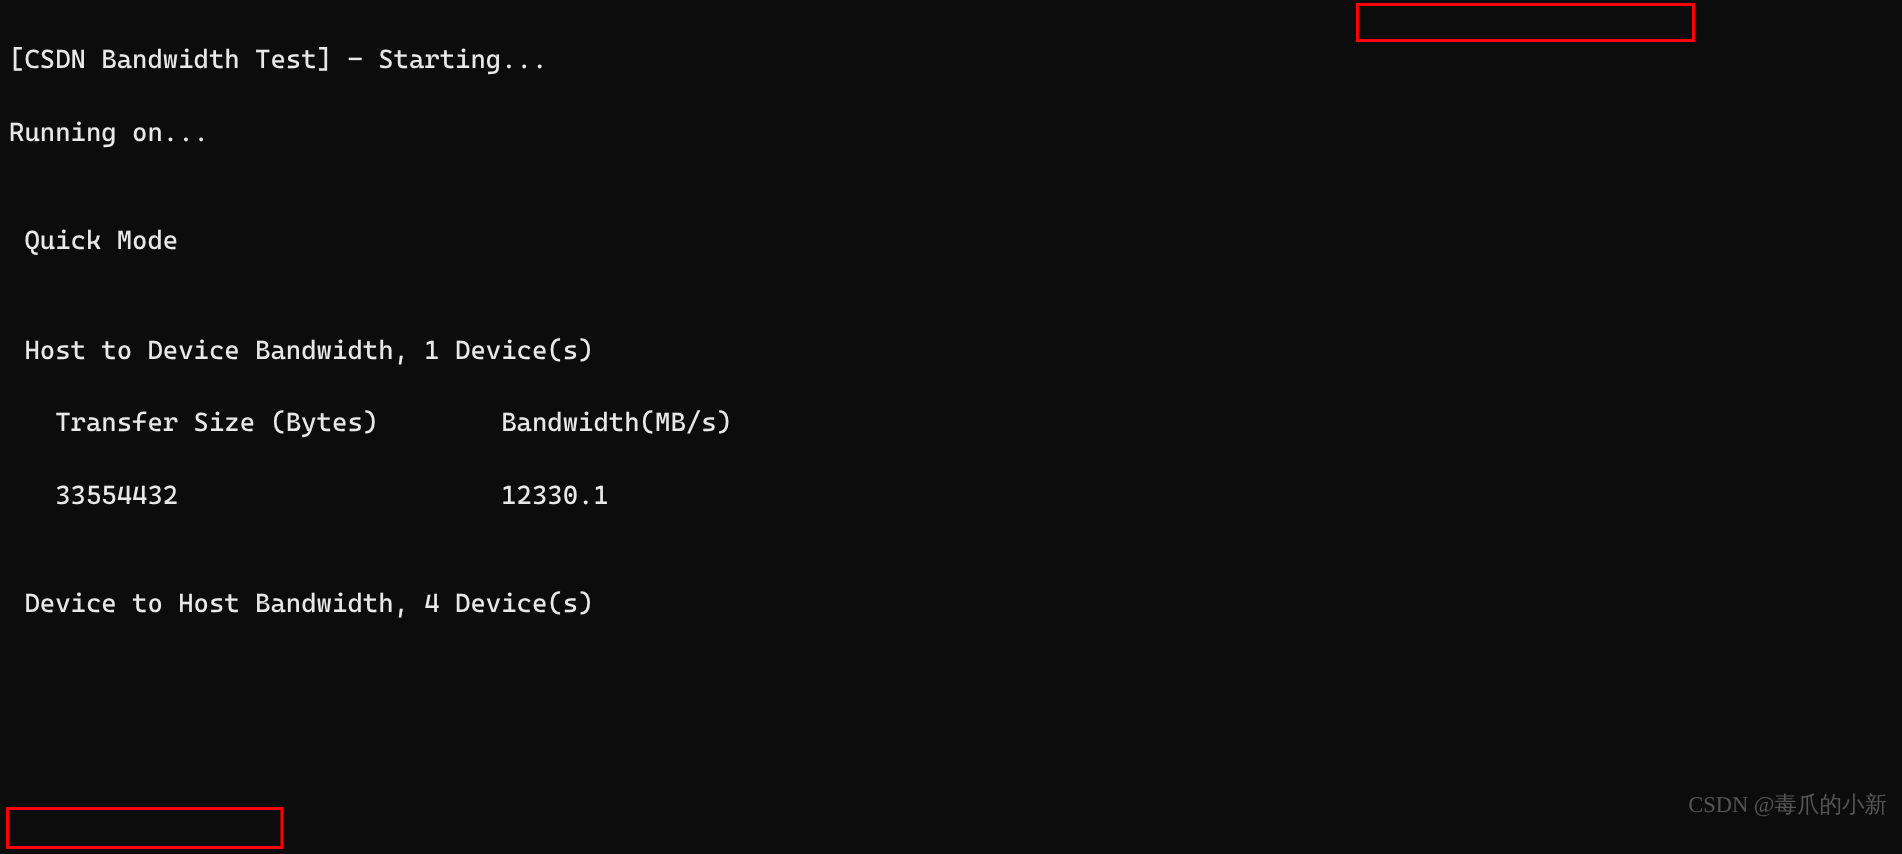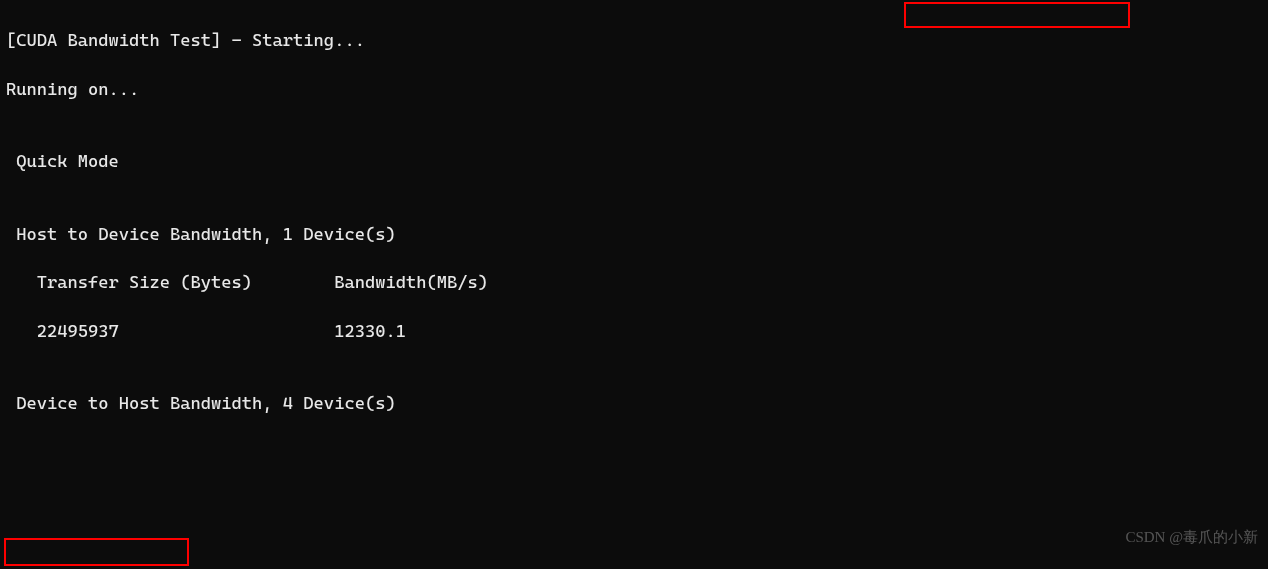--- a/index.html
+++ b/index.html
@@ -47,28 +47,28 @@
     color: rgba(220,220,220,0.35);
     font-family: Liberation Serif, serif;
     font-size: 15px;
   }
   .line { display: block; }
 </style>
 </head>
 <body>
 
 <div class="terminal">
-<span class="line">[CUDA Bandwidth Test] - Starting...</span>
+<span class="line">[CSDN Bandwidth Test] - Starting...</span>
 <span class="line">Running on...</span>
 <span class="line"></span>
 <span class="line"> Quick Mode</span>
 <span class="line"></span>
 <span class="line"> Host to Device Bandwidth, 1 Device(s)</span>
 <span class="line">   Transfer Size (Bytes)        Bandwidth(MB/s)</span>
-<span class="line">   22495937                     12330.1</span>
+<span class="line">   33554432                     12330.1</span>
 <span class="line"></span>
 <span class="line"> Device to Host Bandwidth, 4 Device(s)</span>
 
 
 
 <span class="line"></span>
 
 
 
 

